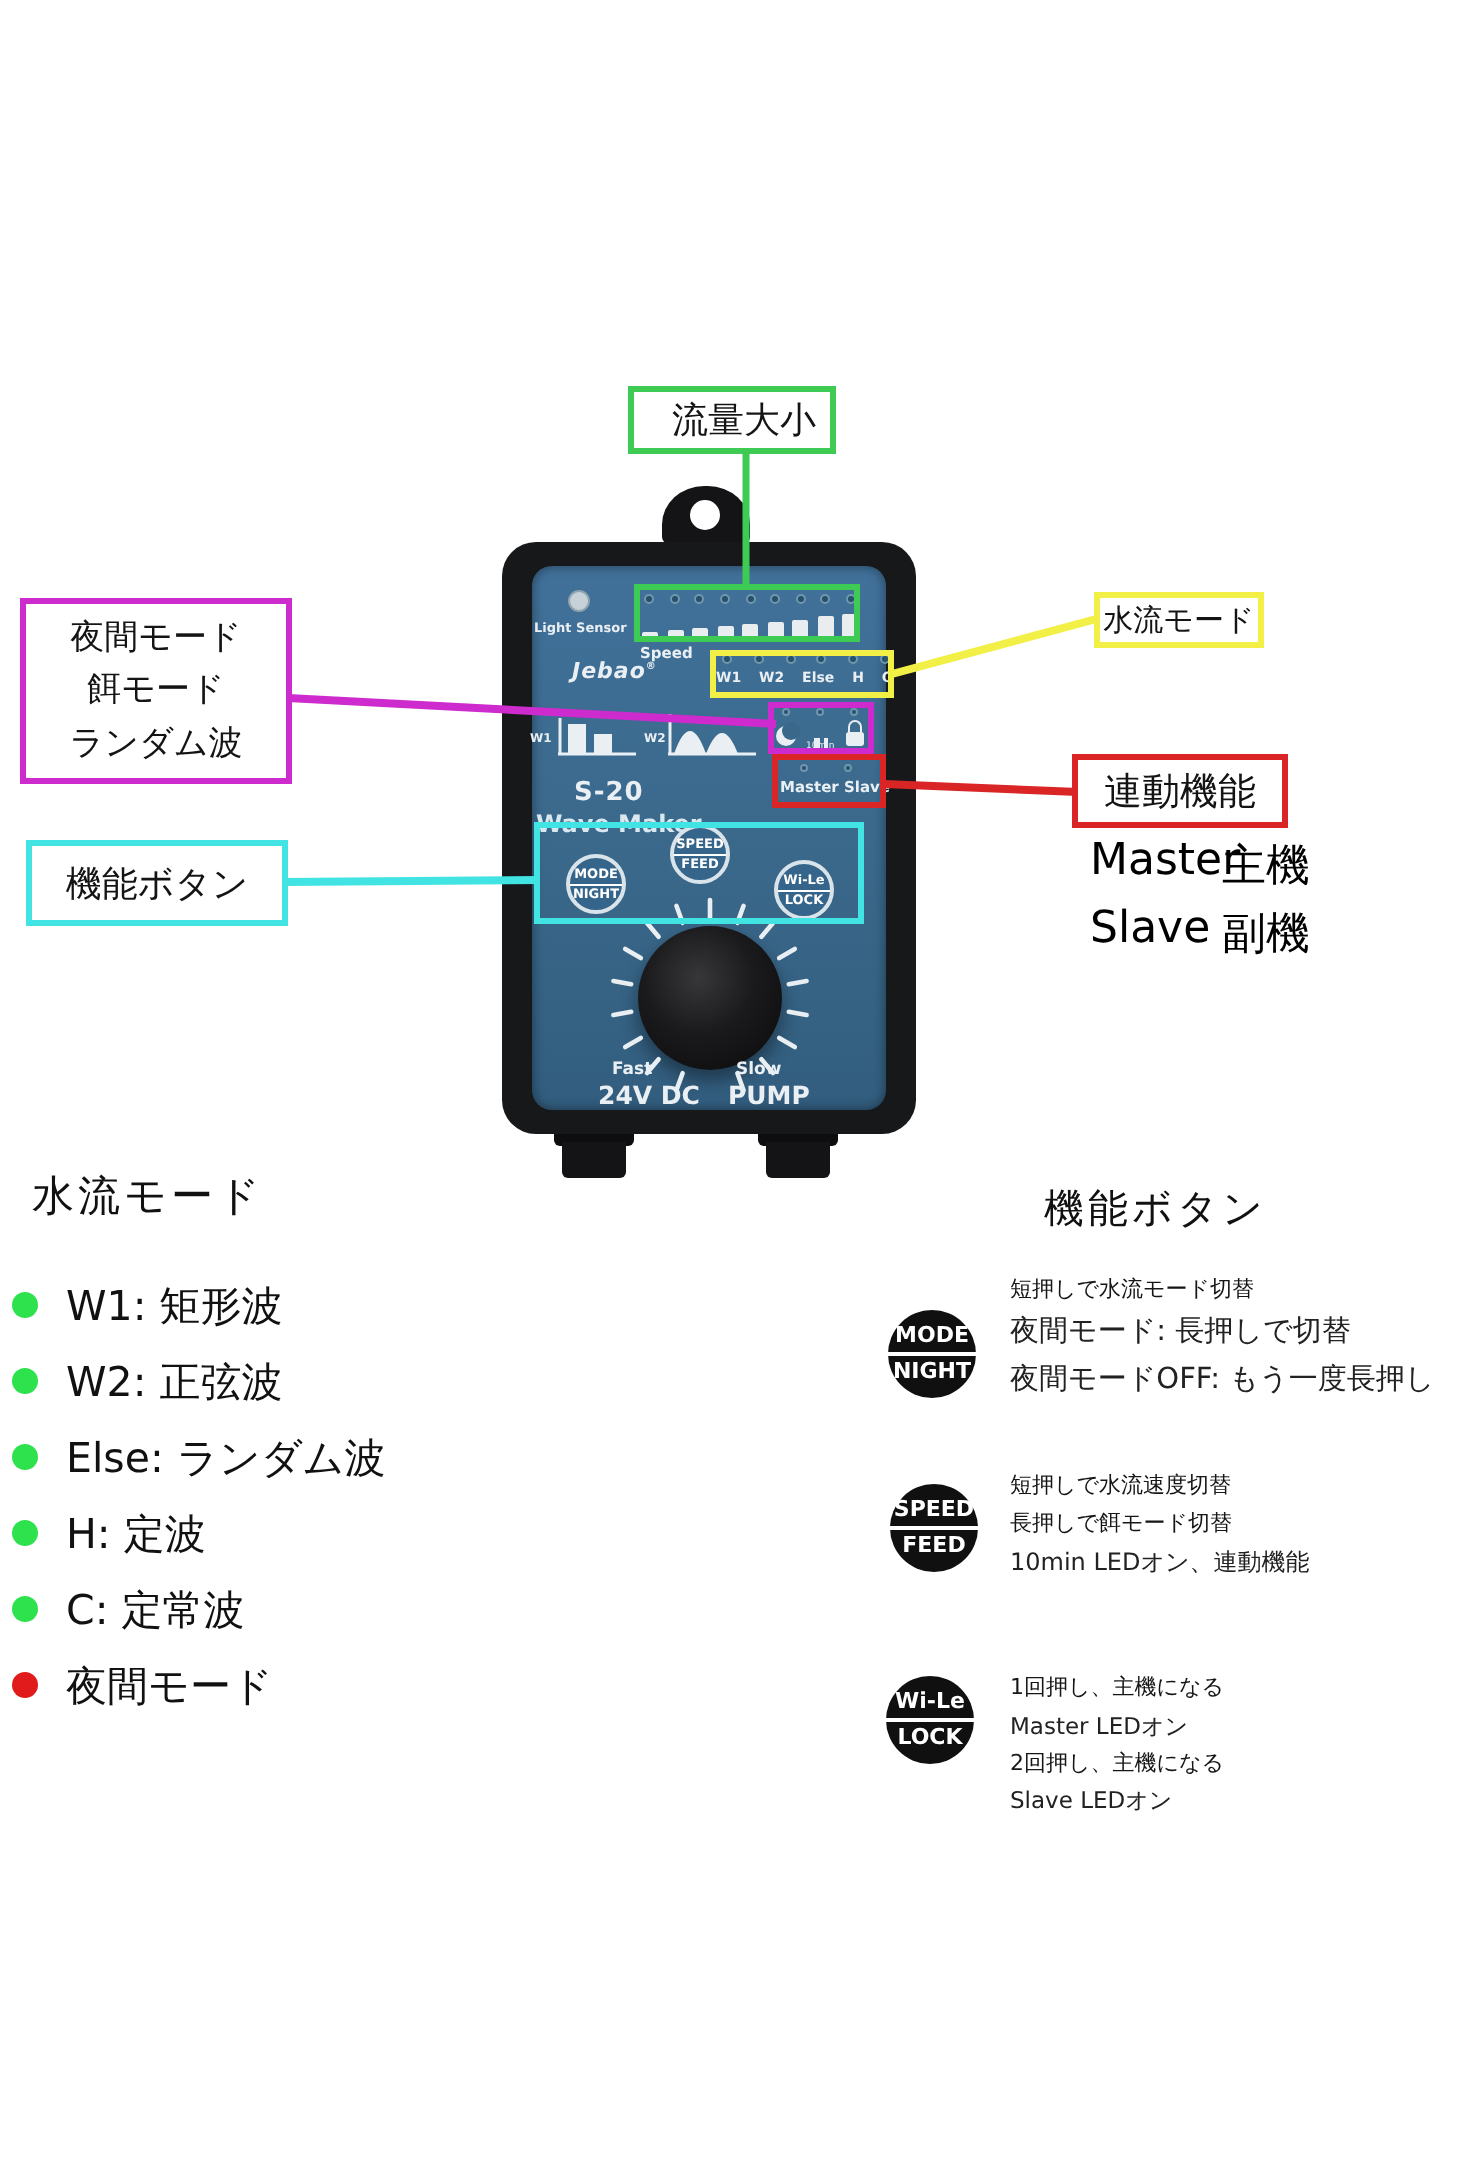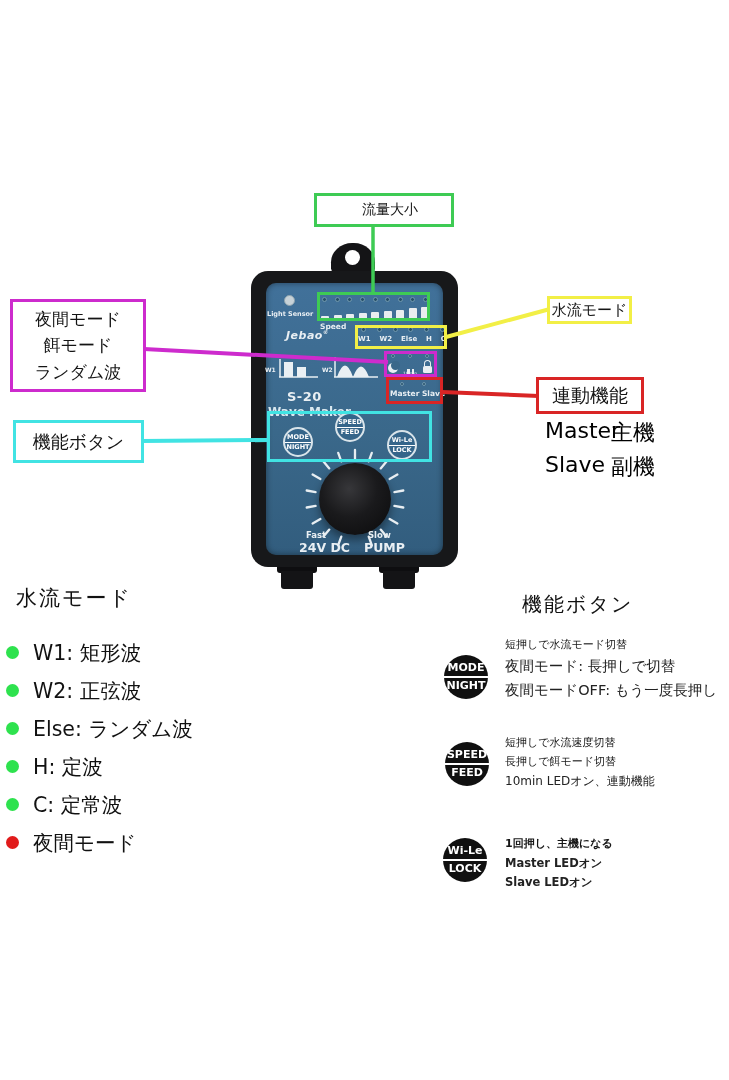--- a/index.html
+++ b/index.html
@@ -217,21 +217,21 @@
     <line x1="442" y1="392" x2="539" y2="396" stroke="#d92525" stroke-width="4"></line>
     <line x1="142" y1="441" x2="270" y2="440" stroke="#41e3e3" stroke-width="4"></line>
   </svg>
 
   <div class="frame f-green" style="left:317px;top:292px;width:113px;height:29px;"></div>
   <div class="frame f-yellow" style="left:355px;top:325px;width:92px;height:24px;"></div>
   <div class="frame f-magenta" style="left:384px;top:351px;width:53px;height:26px;"></div>
   <div class="frame f-red" style="left:386px;top:377px;width:57px;height:27px;"></div>
   <div class="frame f-cyan" style="left:267px;top:411px;width:165px;height:51px;"></div>
 
-  <div class="callout f-green" style="left:314px;top:193px;width:140px;height:34px;font-size:14px;padding-left:12px;">
+  <div class="callout f-green" style="left:314px;top:193px;width:104px;height:34px;font-size:18px;padding-left:12px;">
     <span>流量大小</span>
   </div>
   <div class="callout f-yellow" style="left:547px;top:296px;width:85px;height:28px;font-size:15px;">
     <span>水流モード</span>
   </div>
   <div class="callout f-magenta" style="left:10px;top:299px;width:136px;height:93px;font-size:17px;line-height:1.55;">
     <span>夜間モード</span>
     <span>餌モード</span>
     <span>ランダム波</span>
   </div>
@@ -299,19 +299,20 @@
   <div class="abs" style="left:505px;top:736px;">
     <p class="fl-lg">短押しで水流速度切替</p>
     <p class="fl-lg">長押しで餌モード切替</p>
     <p class="fl-sm" style="font-size:12px;">10min LEDオン、連動機能</p>
   </div>
 
   <div class="abs fn-btn" style="left:443px;top:838px;">
     <span>Wi-Le</span>
       <span>LOCK</span>
   </div>
-  <div class="abs" style="left:505px;top:837px;font-weight:bold;">
+  <div class="abs" style="left:505px;top:837px;">
     <p class="fl-lg">1回押し、主機になる</p>
     <p class="fl-sm">Master LEDオン</p>
+    <p class="fl-lg">2回押し、主機になる</p>
     <p class="fl-sm">Slave LEDオン</p>
   </div>
 
 </div>
 
 </body></html>

